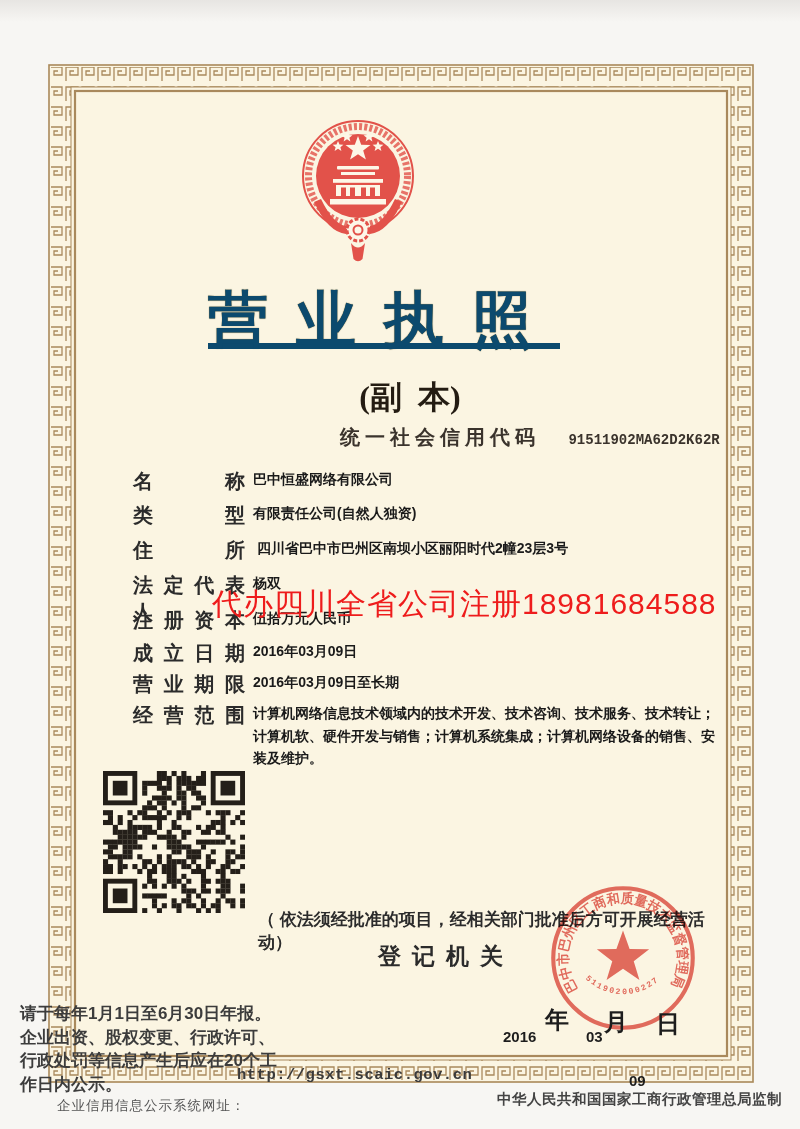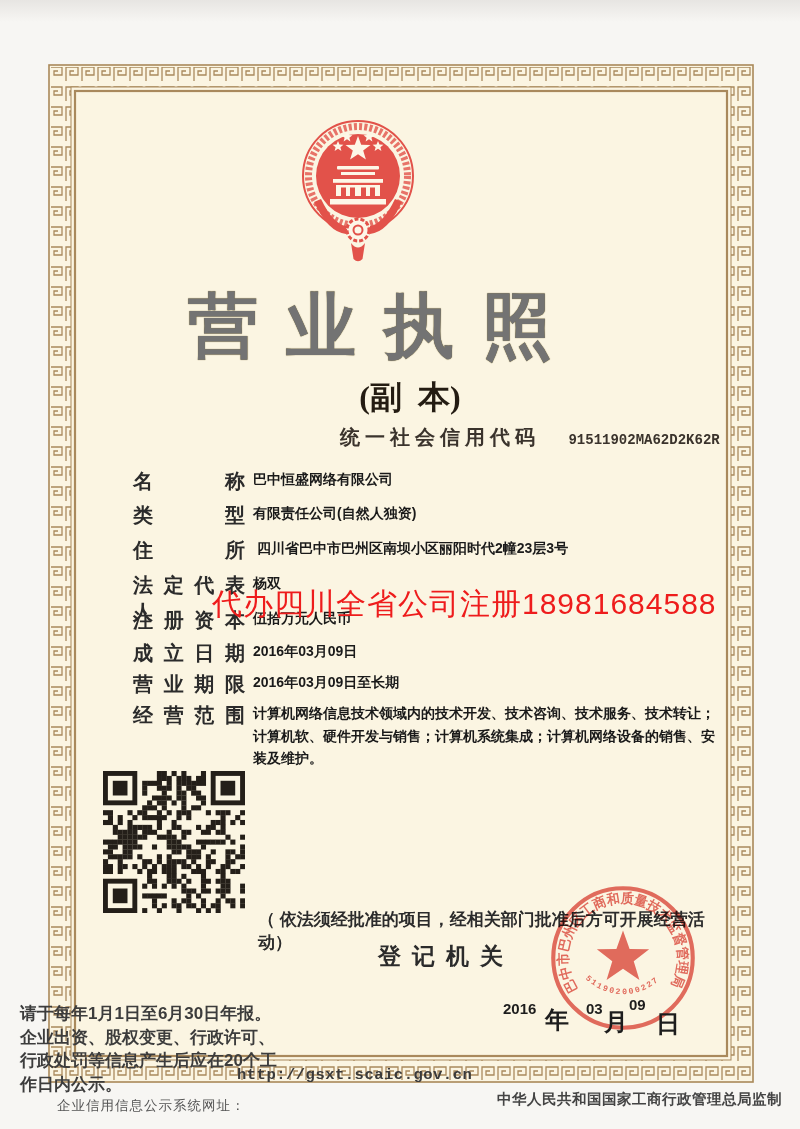--- a/index.html
+++ b/index.html
@@ -12,22 +12,22 @@
     color:#222;
   }
   .abs{position:absolute;}
   
   #frame-svg{position:absolute;left:48px;top:64px;z-index:1;}
   
   #emblem{left:300px;top:116px;width:116px;height:150px;z-index:2;}
   
   .title{
     left:160px;top:280px;width:420px;text-align:center;z-index:2;
-    font-size:70px;font-weight:700;letter-spacing:28px;padding-left:14px;
-    color:#737373;text-shadow:0 0 1px #5c4b10;white-space:nowrap;
+    font-size:60px;font-weight:700;letter-spacing:28px;padding-left:14px;
+    color:#0c4a6e;text-shadow:0 0 1px #5c4b10;white-space:nowrap;text-decoration:underline;
   }
   .subtitle{
     left:330px;top:376px;width:160px;text-align:center;z-index:2;
     font-size:32px;font-weight:600;color:#241c12;white-space:pre;
     font-family:"Liberation Serif","DejaVu Serif",serif;
   }
   .code-line{left:340px;top:424px;z-index:2;white-space:nowrap;}
   .code-label{font-size:20px;font-weight:600;letter-spacing:5px;color:#3a332c;}
   .code-value{font-size:14px;font-weight:700;color:#3a332c;margin-left:24px;
     font-family:"Liberation Mono","DejaVu Sans Mono",monospace;}
@@ -46,21 +46,21 @@
     left:212px;top:584px;z-index:6;font-size:30px;font-weight:500;
     color:#ee1c1c;white-space:nowrap;letter-spacing:1px;
   }
   #qr-svg{position:absolute;left:103px;top:771px;z-index:2;}
   .approval{left:258px;top:908px;width:470px;z-index:2;
     font-size:17px;font-weight:600;color:#2b2b2b;}
   .registry{left:378px;top:941px;z-index:2;font-size:23px;font-weight:600;
     letter-spacing:11px;color:#2b2b2b;white-space:nowrap;}
   #stamp-svg{position:absolute;left:545px;top:880px;z-index:5;opacity:.85;mix-blend-mode:multiply;}
   .date-part{position:absolute;z-index:6;color:#1d1d1d;white-space:nowrap;}
-  .d-num{font-size:15px;font-weight:700;}
+  .d-num{font-size:15px;font-weight:700;margin-top:28px;}
   .d-unit{font-size:24px;font-weight:600;}
   .notice{
     left:20px;top:1002px;width:260px;z-index:3;
     font-size:17px;font-weight:600;color:#3c3c3c;line-height:23.5px;white-space:nowrap;
   }
   .pub-url{
     left:225px;top:1066px;z-index:3;font-size:15.5px;font-weight:700;
     color:#3a3a3a;letter-spacing:.5px;
     font-family:"Liberation Mono","DejaVu Sans Mono",monospace;white-space:nowrap;padding-left:12px;
   }
@@ -498,21 +498,21 @@
   </text>
   <text font-size="9" font-weight="700" fill="#e0554d" letter-spacing="2" font-family="Liberation Mono, monospace">
     <textPath href="#arcSerial" startOffset="6">511902000227</textPath>
   </text>
 </svg>
 
 <span class="date-part d-num" style="left:503px;top:1000px">2016</span>
 <span class="date-part d-unit" style="left:545px;top:1004px">年</span>
 <span class="date-part d-num" style="left:586px;top:1000px">03</span>
 <span class="date-part d-unit" style="left:604px;top:1006px">月</span>
-<span class="date-part d-num" style="left:629px;top:996px">09</span>
+<span class="date-part d-num" style="left:629px;top:1044px">09</span>
 <span class="date-part d-unit" style="left:656px;top:1008px">日</span>
 
 <div class="abs notice">
   <div>请于每年1月1日至6月30日年报。</div>
   <div>企业出资、股权变更、行政许可、</div>
   <div>行政处罚等信息产生后应在20个工</div>
   <div>作日内公示。</div>
 </div>
 <div class="abs pub-url">http://gsxt.scaic.gov.cn</div>
 <div class="abs pub-label">企业信用信息公示系统网址：</div>

